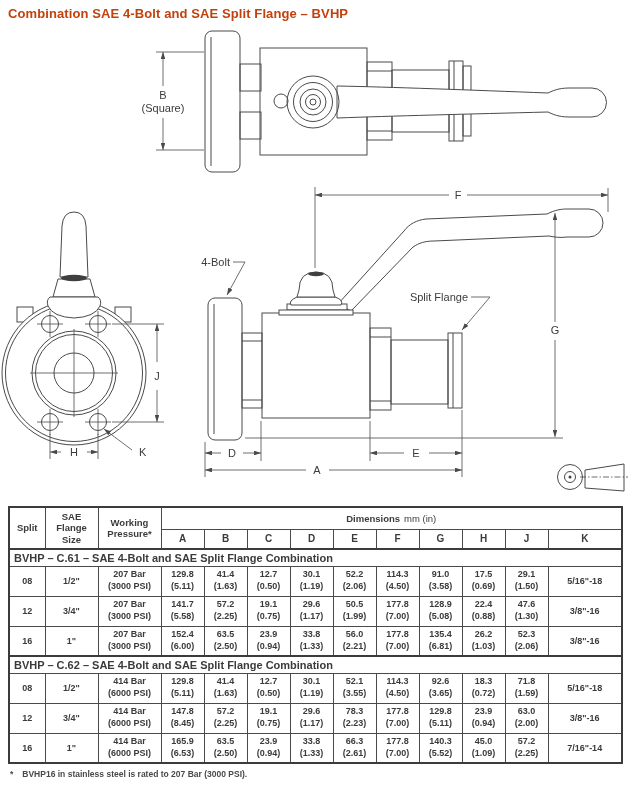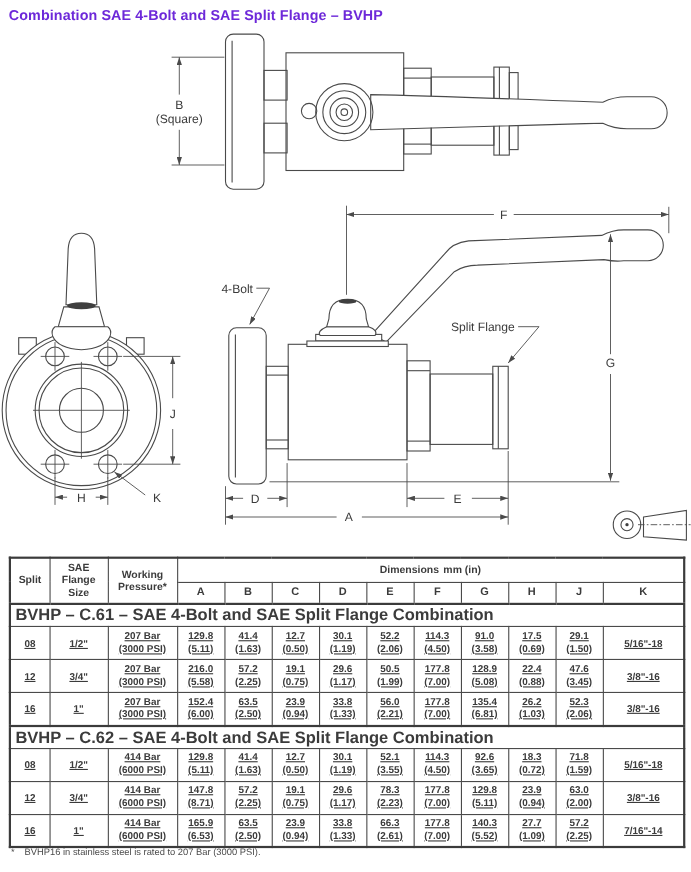--- a/index.html
+++ b/index.html
@@ -3,21 +3,21 @@
 <meta charset="utf-8">
 <style>
   html,body { margin:0; padding:0; }
   body {
     width:628px; height:793px; position:relative; background:#fff;
     font-family:"Liberation Sans", sans-serif; color:#3b3b3b;
     overflow:hidden;
   }
   .title {
     position:absolute; left:8px; top:6px; font-size:13px; font-weight:bold;
-    color:#6d28d9; letter-spacing:0.1px;
+    color:#c2410c; letter-spacing:0.1px;
   }
   svg.draw { position:absolute; left:0; top:0; }
   svg .s   { stroke:#4a4a4a; fill:none; stroke-width:1; }
   svg .sw  { stroke:#4a4a4a; fill:#fff; stroke-width:1; }
   svg .sd  { stroke:none; fill:#3f3f3f; }
   svg .dim { stroke:#4a4a4a; fill:none; stroke-width:0.8; }
   svg text { fill:#3b3b3b; font-size:11px; font-family:"Liberation Sans",sans-serif; }
   table.dims {
     position:absolute; left:8px; top:506px; width:612px;
     border-collapse:collapse; table-layout:fixed;
@@ -25,31 +25,31 @@
   }
   table.dims th, table.dims td {
     border:1px solid #4a4a4a; text-align:center; vertical-align:middle;
     font-weight:bold; color:#3b3b3b; padding:1px 0; overflow:hidden;
   }
   table.dims thead th { font-size:9.5px; line-height:1.2; }
   table.dims thead tr.hrow1 { height:22px; }
   table.dims thead tr.hrow2 { height:20px; }
   table.dims thead tr.hrow2 th { border-bottom:2px solid #3b3b3b; font-size:10px; }
   th.vspan { vertical-align:bottom; padding-bottom:3px; border-bottom:2px solid #3b3b3b !important; }
-  .unit { font-weight:bold; margin-left:4px; }
-  tbody tr.datarow { height:30px;text-decoration:underline; }
+  .unit { font-weight:normal; margin-left:4px; }
+  tbody tr.datarow { height:30px; }
   tbody tr.datarow td { font-size:9px; }
   tbody tr.sectionrow { height:17px; }
   tbody tr.sectionrow td {
-    text-align:left; padding-left:4px; font-size:15px;
+    text-align:left; padding-left:4px; font-size:11px;
     border-top:2px solid #3b3b3b;
   }
   .pre { white-space:pre-line; line-height:1.3; }
   .footnote {
-    position:absolute; left:10px; top:769px; font-size:8.5px; font-weight:normal;
+    position:absolute; left:10px; top:769px; font-size:8.5px; font-weight:bold;
     color:#4a4a4a;
   }
   .footnote .fm { margin-right:9px; }
 </style>
 </head>
 <body>
 
 <div class="title">Combination SAE 4-Bolt and SAE Split Flange – BVHP</div>
 
 <svg class="draw" width="628" height="500" viewBox="0 0 628 500">
@@ -246,38 +246,38 @@
 (0.69)</td>
       <td class="pre">29.1
 (1.50)</td>
       <td>5/16"-18</td>
     </tr>
     <tr class="datarow">
       <td>12</td>
       <td>3/4"</td>
       <td class="pre">207 Bar
 (3000 PSI)</td>
-      <td class="pre">216.0
+      <td class="pre">141.7
 (5.58)</td>
       <td class="pre">57.2
 (2.25)</td>
       <td class="pre">19.1
 (0.75)</td>
       <td class="pre">29.6
 (1.17)</td>
       <td class="pre">50.5
 (1.99)</td>
       <td class="pre">177.8
 (7.00)</td>
       <td class="pre">128.9
 (5.08)</td>
       <td class="pre">22.4
 (0.88)</td>
       <td class="pre">47.6
-(3.45)</td>
+(1.30)</td>
       <td>3/8"-16</td>
     </tr>
     <tr class="datarow">
       <td>16</td>
       <td>1"</td>
       <td class="pre">207 Bar
 (3000 PSI)</td>
       <td class="pre">152.4
 (6.00)</td>
       <td class="pre">63.5
@@ -325,21 +325,21 @@
       <td class="pre">71.8
 (1.59)</td>
       <td>5/16"-18</td>
     </tr>
     <tr class="datarow">
       <td>12</td>
       <td>3/4"</td>
       <td class="pre">414 Bar
 (6000 PSI)</td>
       <td class="pre">147.8
-(8.71)</td>
+(8.45)</td>
       <td class="pre">57.2
 (2.25)</td>
       <td class="pre">19.1
 (0.75)</td>
       <td class="pre">29.6
 (1.17)</td>
       <td class="pre">78.3
 (2.23)</td>
       <td class="pre">177.8
 (7.00)</td>
@@ -363,21 +363,21 @@
       <td class="pre">23.9
 (0.94)</td>
       <td class="pre">33.8
 (1.33)</td>
       <td class="pre">66.3
 (2.61)</td>
       <td class="pre">177.8
 (7.00)</td>
       <td class="pre">140.3
 (5.52)</td>
-      <td class="pre">27.7
+      <td class="pre">45.0
 (1.09)</td>
       <td class="pre">57.2
 (2.25)</td>
       <td>7/16"-14</td>
     </tr>
   </tbody>
 </table>
 
 <div class="footnote">
   <span class="fm">*</span><span>BVHP16 in stainless steel is rated to 207 Bar (3000 PSI).</span>

